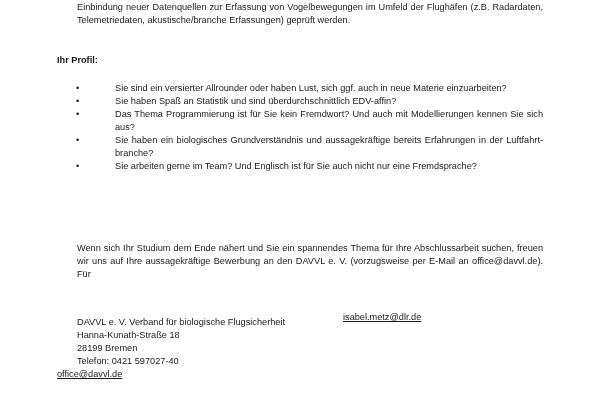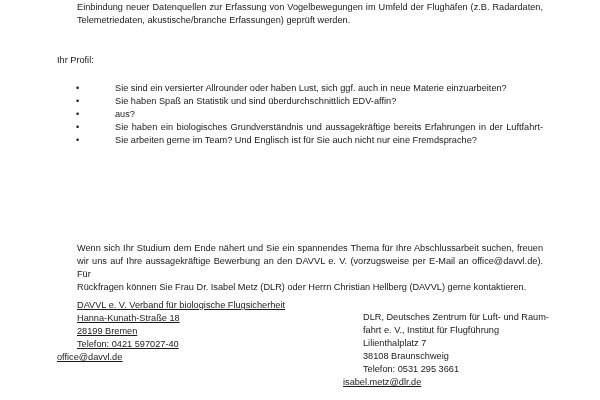--- a/index.html
+++ b/index.html
@@ -24,24 +24,24 @@
   
   .tline {
     text-align: justify;
     text-align-last: justify;
     padding-left: 20px;
   }
   .tline-last {
     text-align-last: left;
   }
   .intro-para   { left: 57px; top: 1px;   width: 486px; }
-  .heading      { left: 57px; top: 54px;  font-weight: normal; }
+  .heading      { left: 57px; top: 54px;  font-weight: bold; }
   .bullet-list  { left: 57px; top: 82px;  width: 486px; }
   .closing-para { left: 57px; top: 242px; width: 486px; }
-  .addr-left    { left: 57px;  top: 299px; width: 282px; text-decoration: underline; }
+  .addr-left    { left: 57px;  top: 316px; width: 282px; }
   .addr-right   { left: 343px; top: 311px; width: 210px; }
   .addr .tline {
     text-align: left;
     text-align-last: left;
     white-space: nowrap;
   }
   .bullet-item {
     position: relative;
     padding-left: 38px;
   }
@@ -77,57 +77,51 @@
       </div>
       <div class="bullet-item">
         <span class="bullet-marker">•</span>
         <div class="bullet-text">
           <div class="tline tline-last" style="">Sie haben Spaß an Statistik und sind überdurchschnittlich EDV-affin?</div>
         </div>
       </div>
       <div class="bullet-item">
         <span class="bullet-marker">•</span>
         <div class="bullet-text">
+          <div class="tline" style="">Das Thema Programmierung ist für Sie kein Fremdwort? Und auch mit Modellierungen kennen Sie sich</div>
           <div class="tline tline-last" style="">aus?</div>
         </div>
       </div>
       <div class="bullet-item">
         <span class="bullet-marker">•</span>
         <div class="bullet-text">
           <div class="tline" style="">Sie haben ein biologisches Grundverständnis und aussagekräftige bereits Erfahrungen in der Luftfahrt-</div>
+          <div class="tline tline-last" style="">branche?</div>
         </div>
       </div>
       <div class="bullet-item">
         <span class="bullet-marker">•</span>
         <div class="bullet-text">
           <div class="tline tline-last" style="">Sie arbeiten gerne im Team? Und Englisch ist für Sie auch nicht nur eine Fremdsprache?</div>
         </div>
       </div>
     </div>
 
   <div class="block closing-para fit">
       <div class="tline" style="">Wenn sich Ihr Studium dem Ende nähert und Sie ein spannendes Thema für Ihre Abschlussarbeit suchen, freuen</div>
       <div class="tline" style="">wir uns auf Ihre aussagekräftige Bewerbung an den DAVVL e. V. (vorzugsweise per E-Mail an office@davvl.de). Für</div>
-      <div class="tline tline-last" style="">Rückfragen können Sie Frau Dr. Isabel Metz (DLR) oder Herrn Christian Hellberg (DAVVL) gerne kontaktieren.</div>
     </div>
 
   <div class="block addr addr-left">
     <div>
         <div class="tline">DAVVL e. V. Verband für biologische Flugsicherheit</div>
         <div class="tline">Hanna-Kunath-Straße 18</div>
         <div class="tline">28199 Bremen</div>
         <div class="tline tline-last">Telefon: 0421 597027-40</div>
       </div>
     <a class="email-link">office@davvl.de</a>
   </div>
 
   <div class="block addr addr-right">
-    <div>
-        <div class="tline">DLR, Deutsches Zentrum für Luft- und Raum-</div>
-        <div class="tline">fahrt e. V., Institut für Flugführung</div>
-        <div class="tline">Lilienthalplatz 7</div>
-        <div class="tline">38108 Braunschweig</div>
-        <div class="tline tline-last">Telefon: 0531 295 3661</div>
-      </div>
     <a class="email-link">isabel.metz@dlr.de</a>
   </div>
 
 </div>
 
 </body></html>

